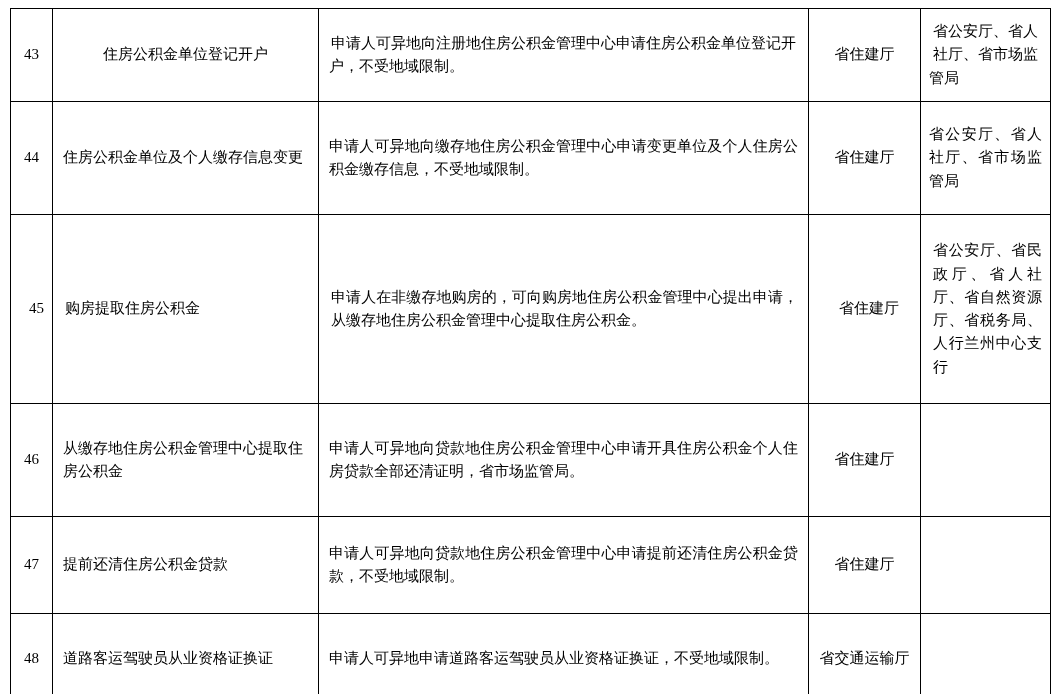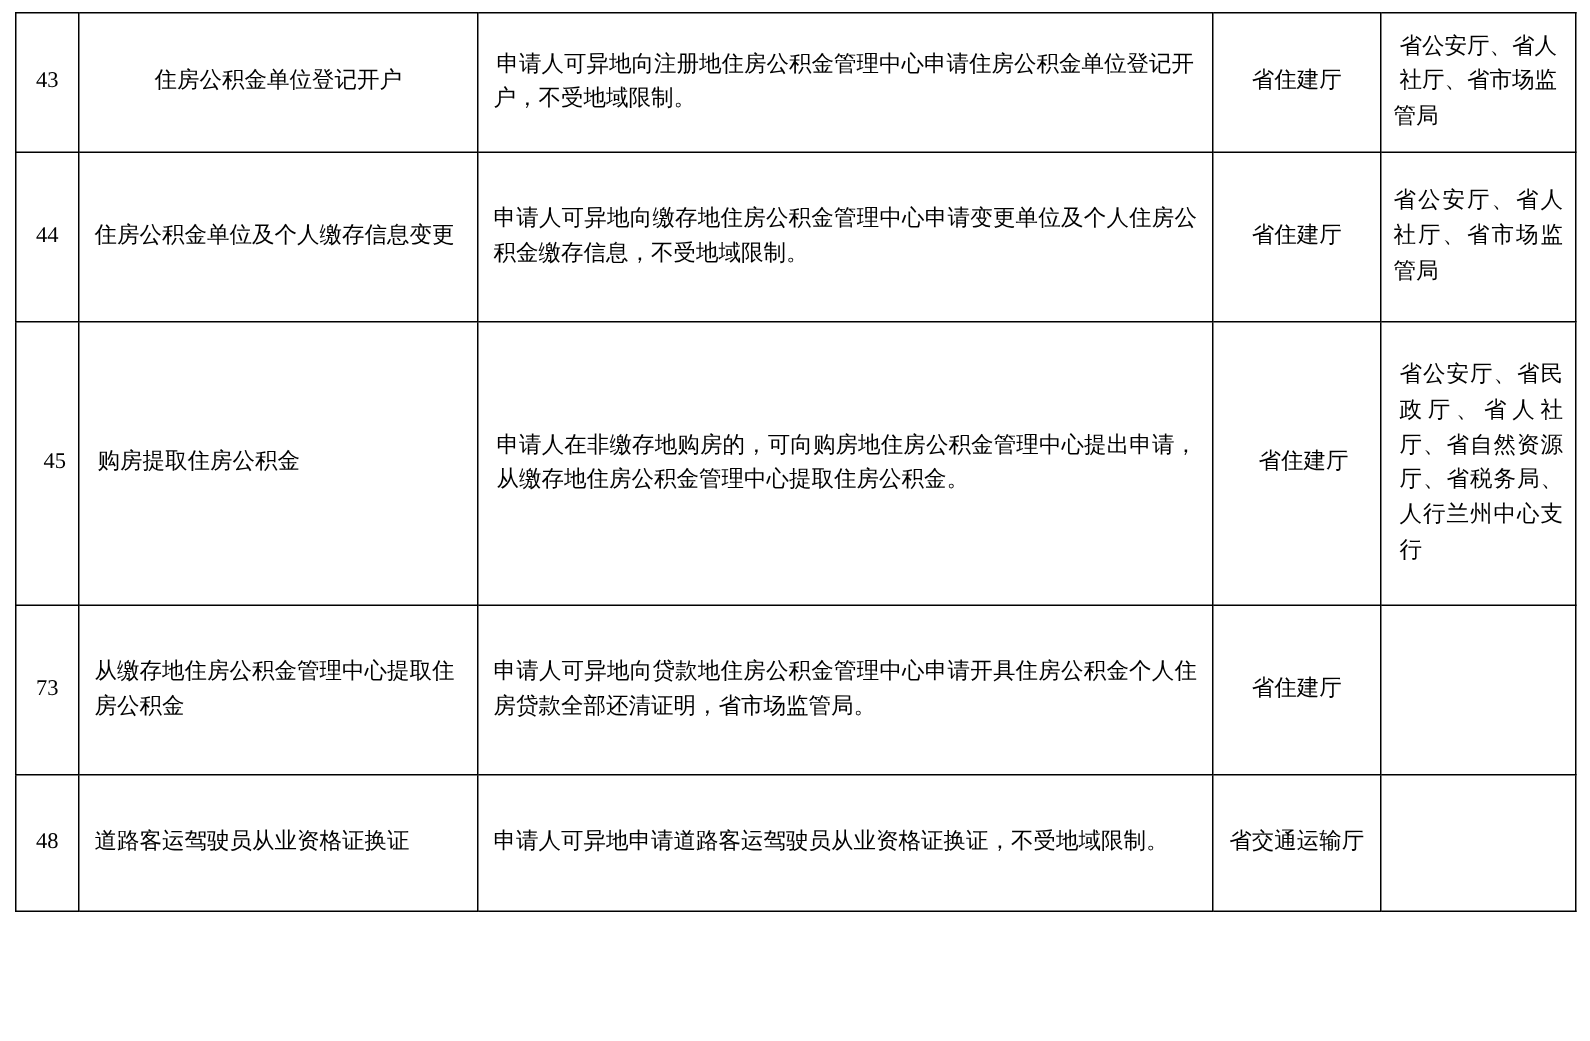--- a/index.html
+++ b/index.html
@@ -94,23 +94,30 @@
       <td class="other">省公安厅、省人社厅、省市场监管局</td>
     </tr>
     <tr class="r-45">
       <td class="num">45</td>
       <td class="item">购房提取住房公积金</td>
       <td class="desc">申请人在非缴存地购房的，可向购房地住房公积金管理中心提出申请，从缴存地住房公积金管理中心提取住房公积金。</td>
       <td class="dept">省住建厅</td>
       <td class="other">省公安厅、省民政厅、省人社厅、省自然资源厅、省税务局、人行兰州中心支行</td>
     </tr>
     <tr class="r-46">
-      <td class="num">73</td>
+      <td class="num">46</td>
       <td class="item">从缴存地住房公积金管理中心提取住房公积金</td>
       <td class="desc">申请人可异地向贷款地住房公积金管理中心申请开具住房公积金个人住房贷款全部还清证明，省市场监管局。</td>
+      <td class="dept">省住建厅</td>
+      <td class="other"></td>
+    </tr>
+    <tr class="r-47">
+      <td class="num">47</td>
+      <td class="item">提前还清住房公积金贷款</td>
+      <td class="desc">申请人可异地向贷款地住房公积金管理中心申请提前还清住房公积金贷款，不受地域限制。</td>
       <td class="dept">省住建厅</td>
       <td class="other"></td>
     </tr>
     <tr class="r-48">
       <td class="num">48</td>
       <td class="item">道路客运驾驶员从业资格证换证</td>
       <td class="desc">申请人可异地申请道路客运驾驶员从业资格证换证，不受地域限制。</td>
       <td class="dept">省交通运输厅</td>
       <td class="other"></td>
     </tr>

